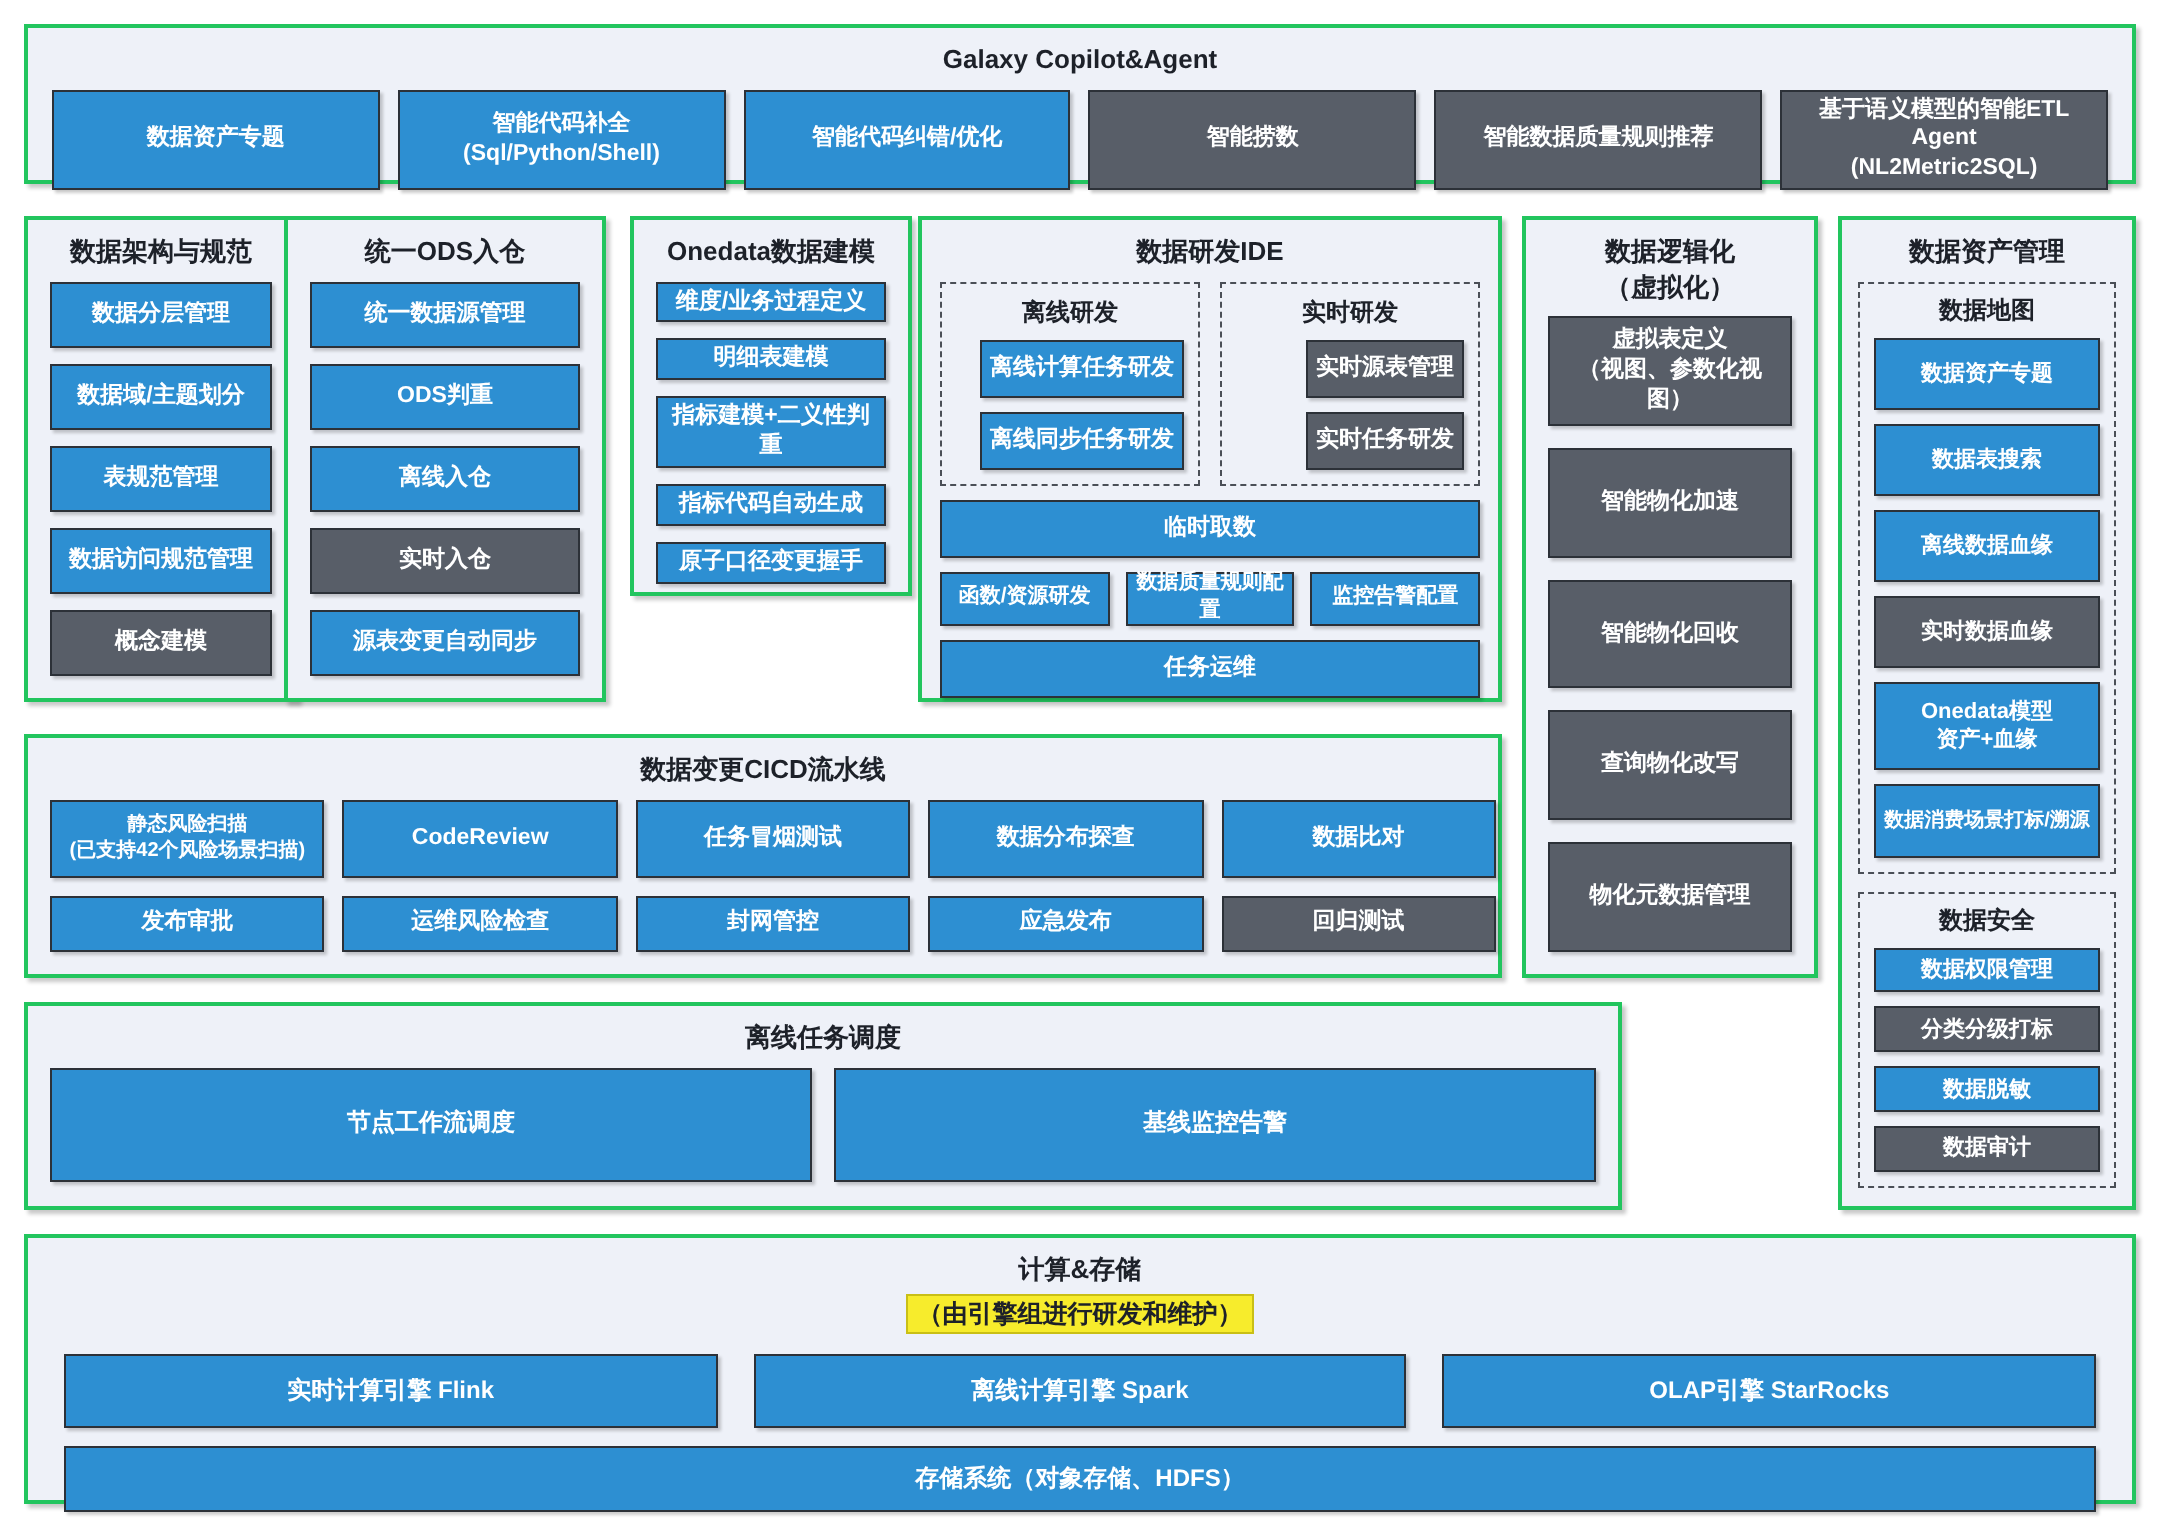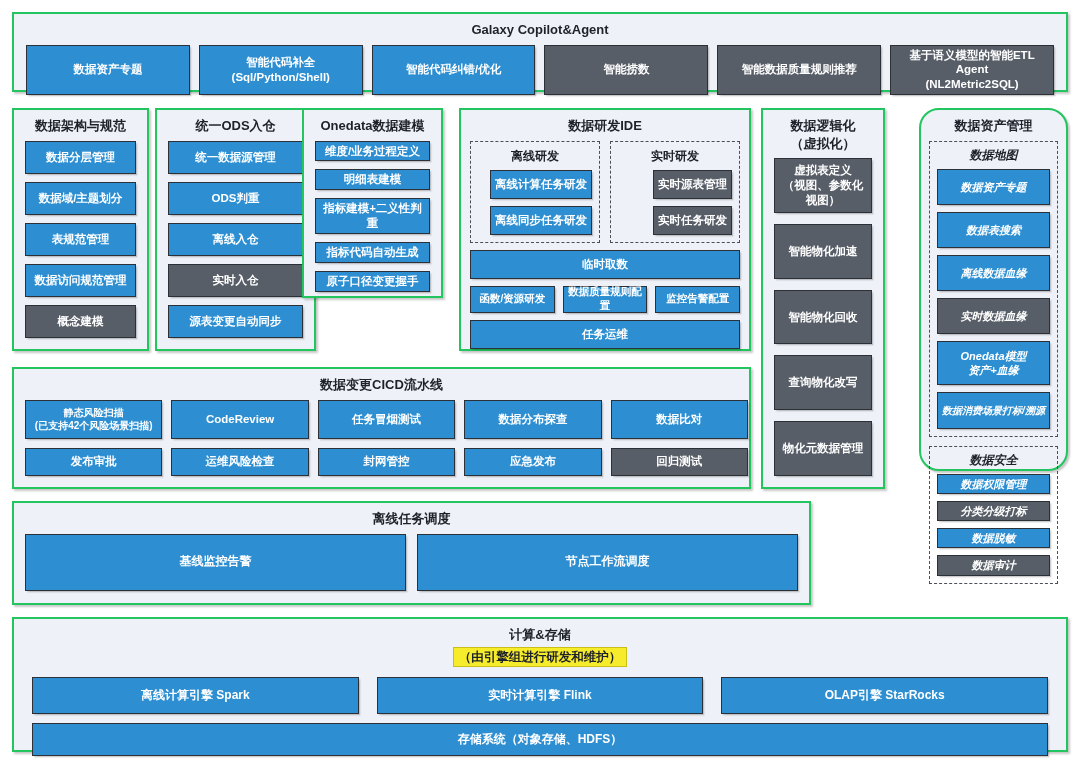--- a/index.html
+++ b/index.html
@@ -62,45 +62,45 @@
 
   
   #copilot { position: absolute; left: 12px; top: 12px; width: 1056px; height: 80px; }
   #copilot .row {
     display: flex; gap: 9px; padding: 0 12px 10px 12px; flex: 1 1 auto;
   }
   #copilot .chip { flex: 1 1 0; }
 
   
   #arch      { position: absolute; left: 12px;  top: 108px; width: 137px; height: 243px; }
-  #ods       { position: absolute; left: 155px; top: 108px; width: 161px; height: 243px; }
-  #onedata   { position: absolute; left: 302px; top: 108px; width: 141px; height: 190px; align-items: center; }
+  #ods       { position: absolute; left: 142px; top: 108px; width: 161px; height: 243px; }
+  #onedata   { position: absolute; left: 315px; top: 108px; width: 141px; height: 190px; align-items: center; }
   #ide       { position: absolute; left: 459px; top: 108px; width: 292px; height: 243px; }
-  #logical   { position: absolute; left: 761px; top: 108px; width: 124px; height: 381px; }
-  #assets    { position: absolute; left: 919px; top: 108px; width: 149px; height: 363px; border-radius: 20px; }
+  #logical   { position: absolute; left: 761px; top: 108px; width: 148px; height: 381px; }
+  #assets    { position: absolute; left: 919px; top: 108px; width: 149px; height: 497px; }
 
   .stack { display: flex; flex-direction: column; gap: 8px; padding: 0 11px 11px 11px; flex: 1 1 auto; }
   .stack > .chip { flex: 1 1 0; }
 
   
   #ide .ide-body { display:flex; flex-direction:column; padding: 0 9px 9px 9px; gap: 7px; flex:1 1 auto;}
   #ide .ide-top { display: flex; gap: 10px; height: 102px; }
   #ide .ide-top .dashbox { flex: 1 1 0; }
   #ide .ide-top .chip { flex: 1 1 0; }
   #ide .dashbox .inner { display:flex; flex-direction:column; gap:7px; flex:1 1 auto;align-items:flex-end;}
   #ide .wide { height: 29px; }
   #ide .ide-mid { display: flex; gap: 8px; height: 27px; }
   #ide .ide-mid .chip { flex: 1 1 0; font-size: 10.5px; }
 
   
   #logical .stack { gap: 11px; }
 
   
   #assets .assets-body { display:flex; flex-direction:column; padding: 0 8px 9px 8px; gap: 9px; flex: 1 1 auto;}
-  #assets .dashbox { padding: 4px 7px 7px 7px; font-style: italic; }
+  #assets .dashbox { padding: 4px 7px 7px 7px; }
   #assets .dash-inner { display:flex; flex-direction:column; gap:7px; flex:1 1 auto;}
   #assets .dash-inner > .chip { flex: 1 1 0; font-size: 11px; }
   #assets #map-box { flex: 0 0 296px; }
   #assets #sec-box { flex: 1 1 auto; }
   #assets #map-box .chip.tall { flex: 1.25 1 0; }
 
   
   #cicd { position: absolute; left: 12px; top: 367px; width: 739px; height: 122px; }
   #cicd .grid {
     display: grid; grid-template-columns: repeat(5, 1fr); gap: 9px;
@@ -258,33 +258,33 @@
       <div class="chip blue">运维风险检查</div>
       <div class="chip blue">封网管控</div>
       <div class="chip blue">应急发布</div>
       <div class="chip gray">回归测试</div>
     </div>
   </section>
 
   <section class="panel" id="sched">
     <div class="panel-title">离线任务调度</div>
     <div class="row">
+      <div class="chip blue">节点工作流调度</div>
       <div class="chip blue">基线监控告警</div>
-      <div class="chip blue">节点工作流调度</div>
     </div>
   </section>
 
   <section class="panel" id="compute">
     <div class="panel-title">
       <span>计算&amp;存储</span><br>
       <span class="hl">（由引擎组进行研发和维护）</span>
     </div>
     <div class="engines">
+      <div class="chip blue">实时计算引擎 Flink</div>
       <div class="chip blue">离线计算引擎 Spark</div>
-      <div class="chip blue">实时计算引擎 Flink</div>
       <div class="chip blue">OLAP引擎 StarRocks</div>
     </div>
     <div class="store">
       <div class="chip blue">存储系统（对象存储、HDFS）</div>
     </div>
   </section>
 
 </div>
 
 </body></html>

